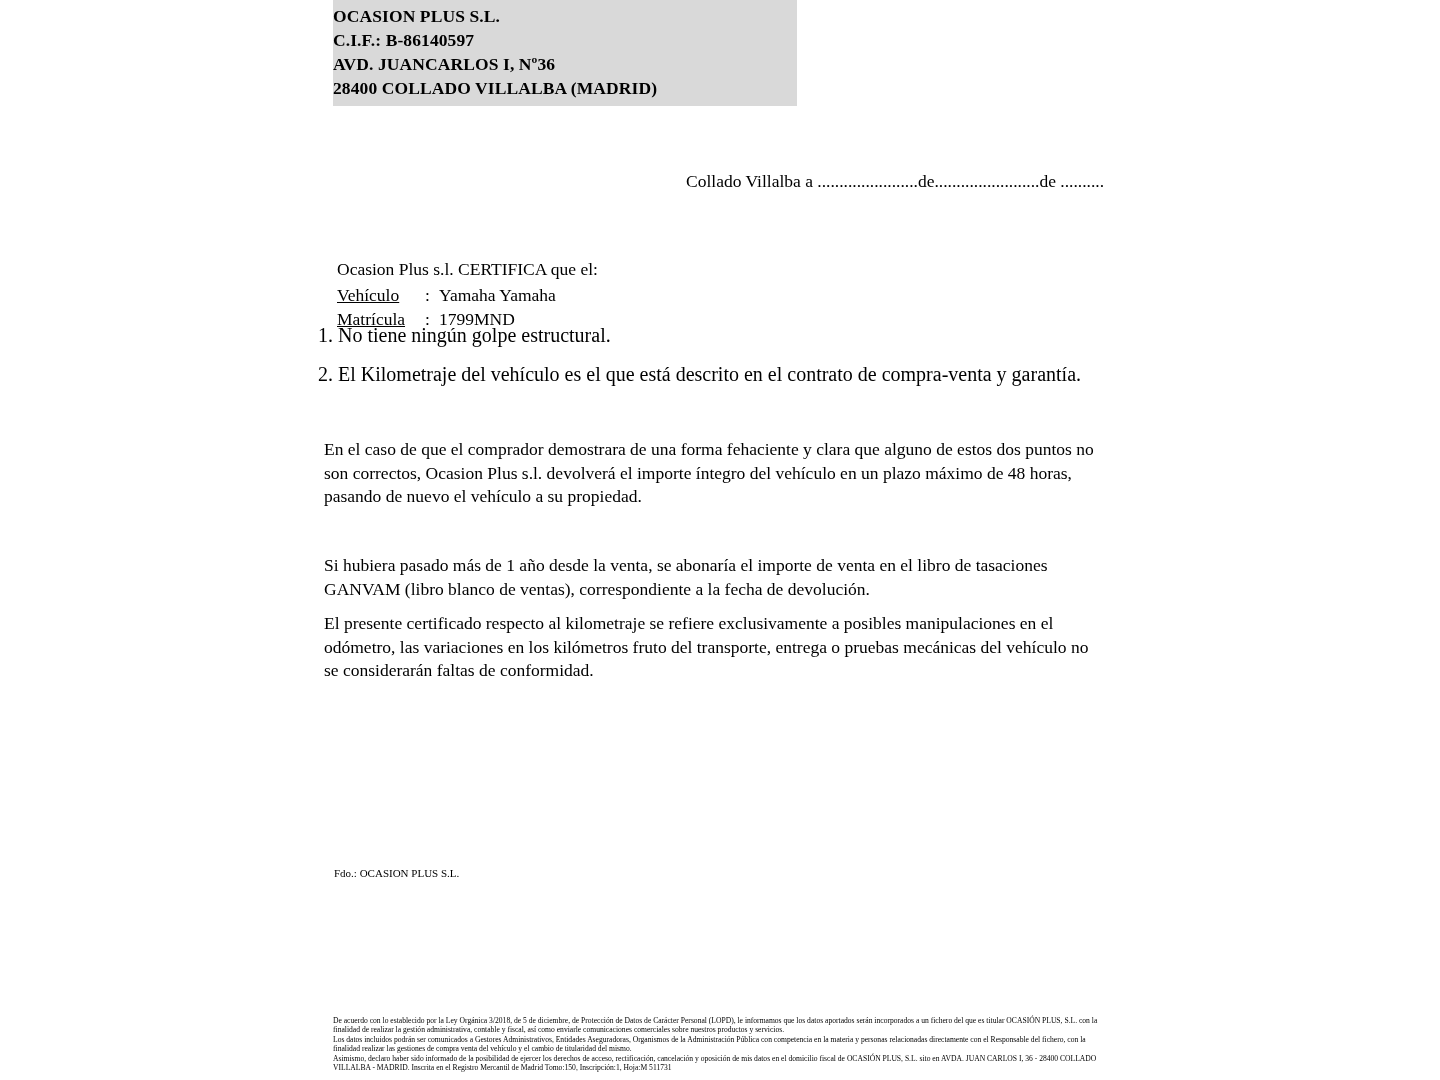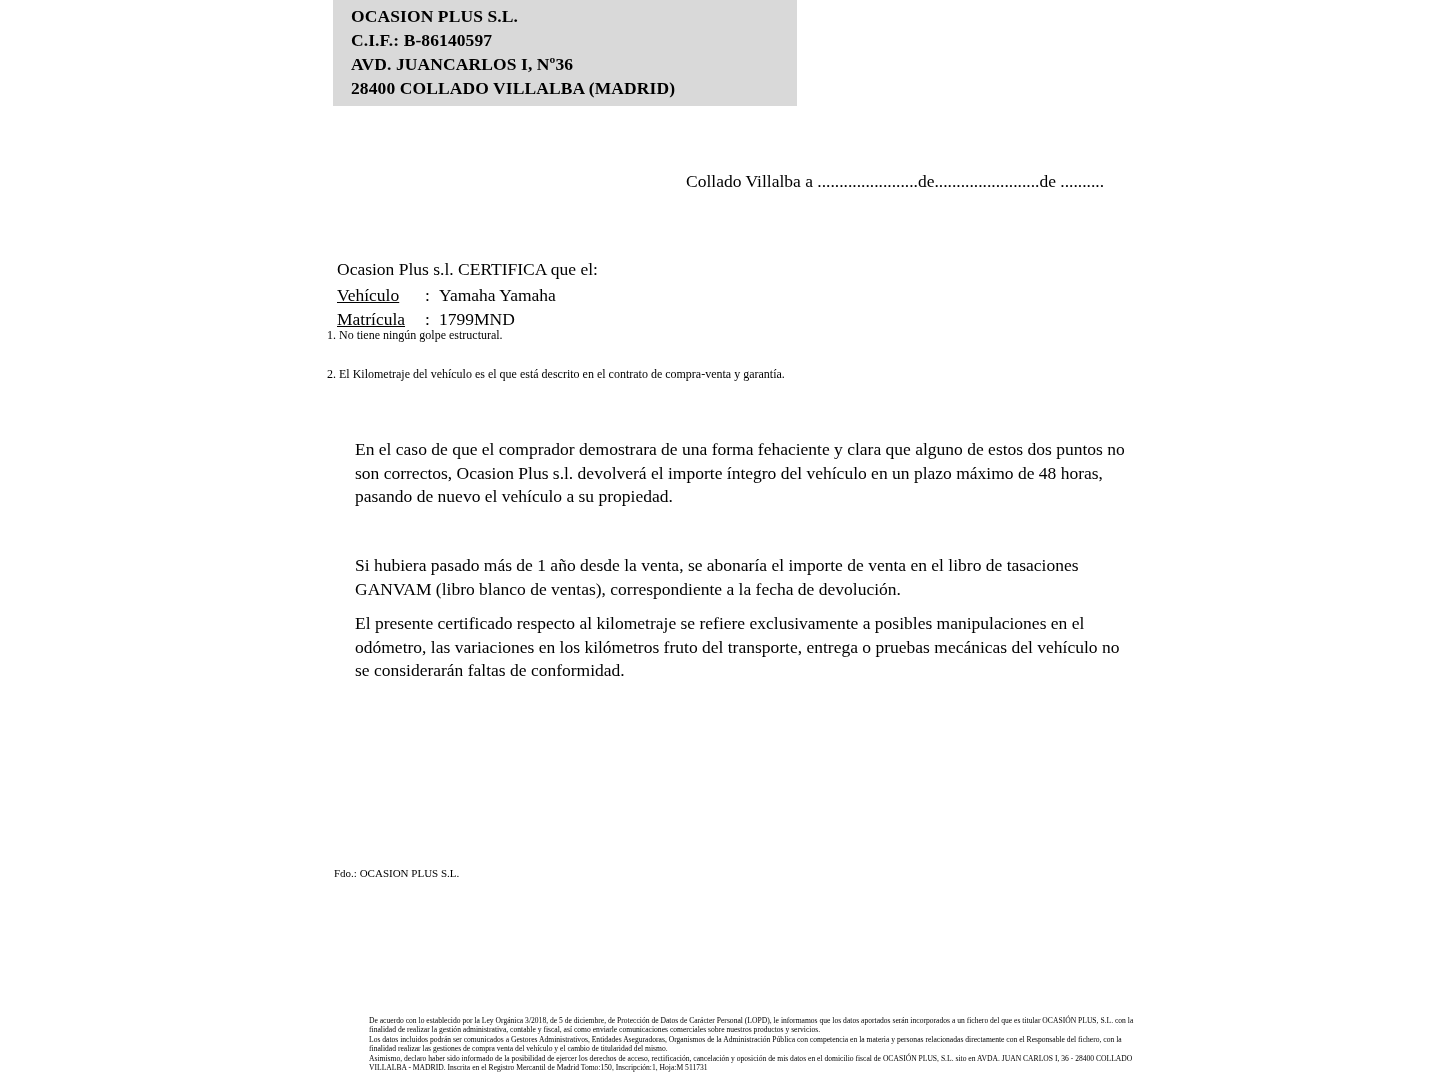--- a/index.html
+++ b/index.html
@@ -22,21 +22,21 @@
     height: 1080px;
   }
 
   
   .company-box {
     position: absolute;
     left: 333px;
     top: 0px;
     width: 464px;
     background: #d9d9d9;
-    padding: 4px 0 6px 18px;
+    padding: 4px 0 6px 0;
     box-sizing: border-box;
   }
   .company-box .line {
     font-weight: bold;
     font-size: 17.5px;
     line-height: 24px;
     letter-spacing: 0.1px;
   }
 
   
@@ -74,32 +74,32 @@
     display: inline-block;
     width: 14px;
   }
   .kv-value {
     white-space: nowrap;
   }
 
   
   .point {
     position: absolute;
-    left: 327px;
-    font-size: 12px;
+    left: 318px;
+    font-size: 20px;
     line-height: 24px;
     white-space: nowrap;
   }
   .point-1 { top: 323px; }
   .point-2 { top: 362px; }
 
   
   .para {
     position: absolute;
-    left: 355px;
+    left: 324px;
     width: 780px;
     font-size: 17.5px;
     line-height: 23.5px;
     text-align: left;
   }
   .para-1 { top: 438px; }
   .para-2 { top: 517px; }
   .para-3 { top: 554px; }
   .para-4 { top: 612px; }
 
@@ -116,21 +116,20 @@
   .legal {
     position: absolute;
     left: 333px;
     top: 1016px;
     width: 775px;
     font-size: 7.6px;
     line-height: 9.4px;
     font-family: "Liberation Serif", serif;
     color: #000;
     text-align: left;
-    margin-left: 36px;
   }
   .legal p {
     margin: 0;
   }
 </style>
 </head>
 <body>
 
 <div class="page">
 

